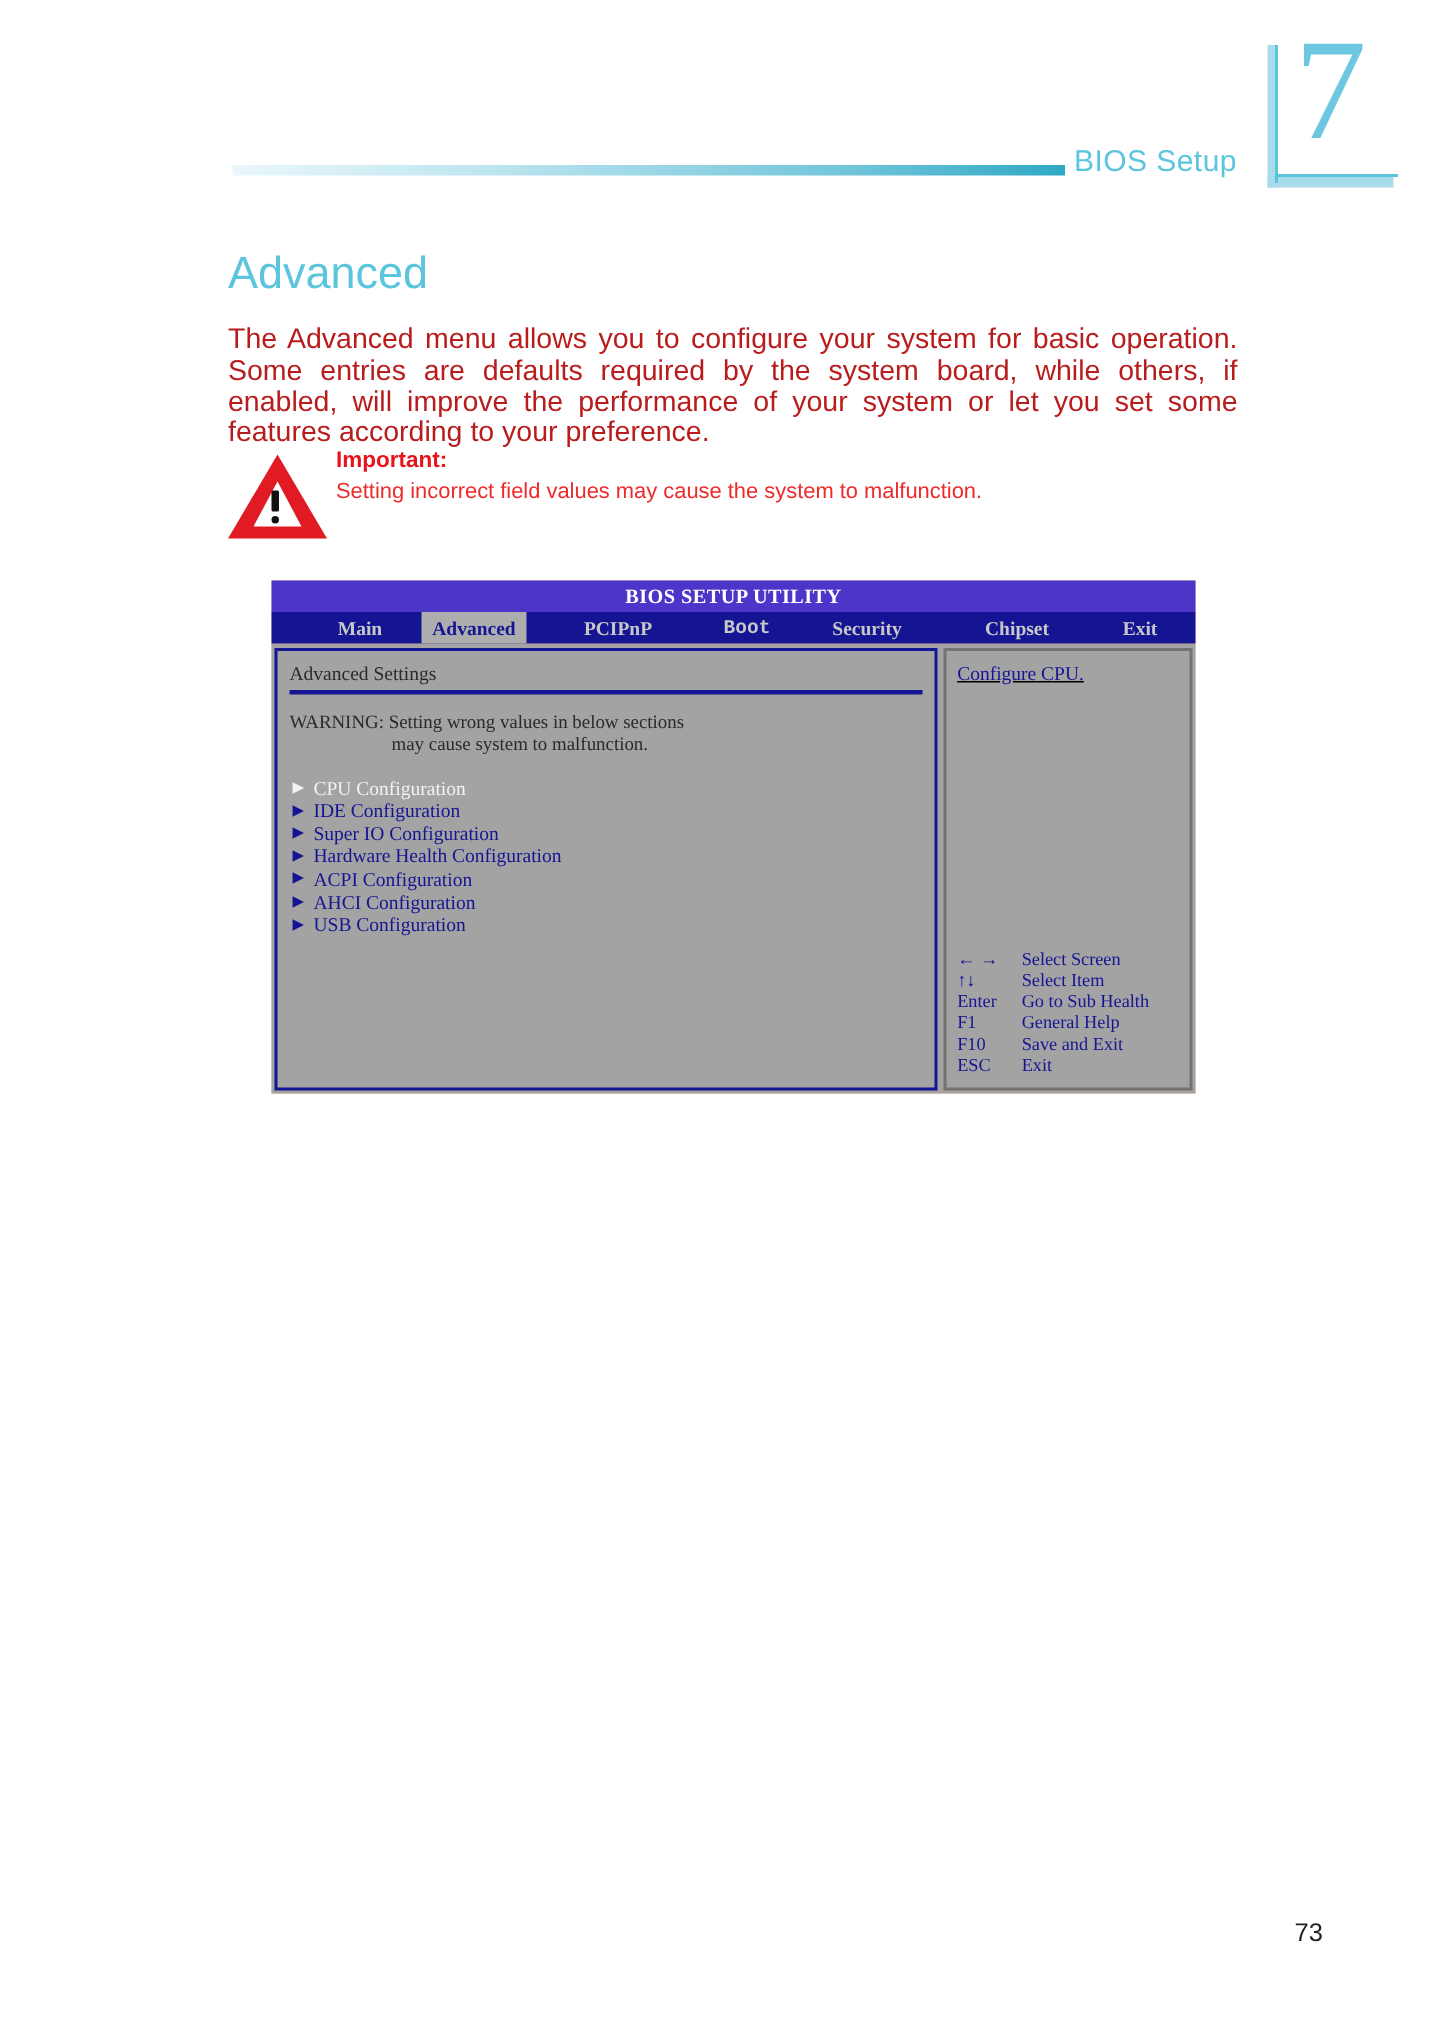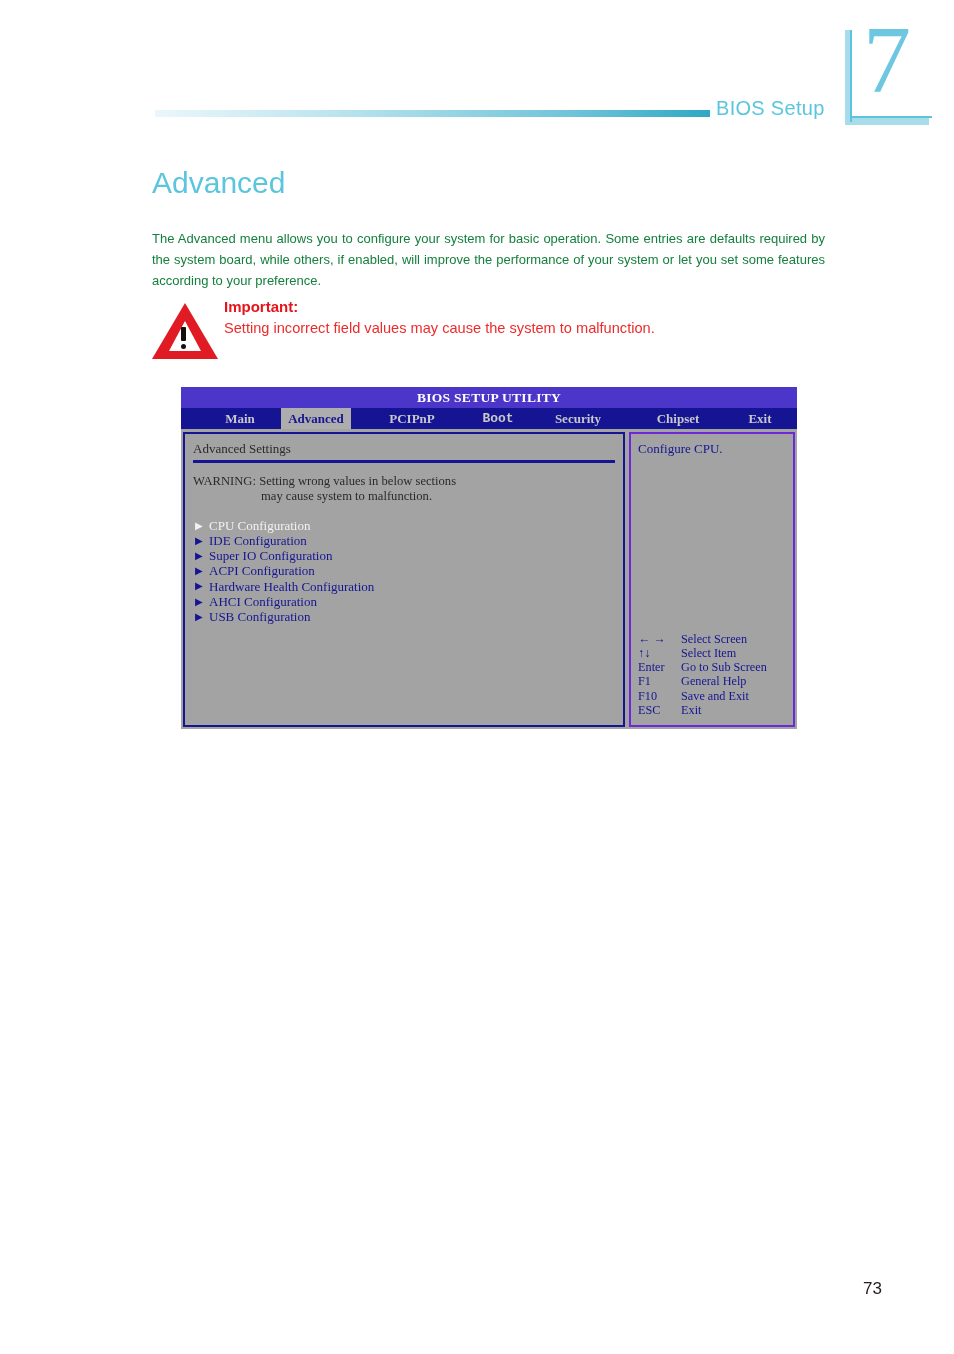--- a/index.html
+++ b/index.html
@@ -94,25 +94,25 @@
     position: absolute;
     left: 152px;
     top: 146px;
     font-size: 30px;
     color: #5bc5de;
     font-weight: 400;
   }
   .intro-para {
     position: absolute;
     left: 152px;
-    top: 216px;
+    top: 198px;
     width: 673px;
-    font-size: 13px;
+    font-size: 19px;
     line-height: 20.8px;
-    color: #15803d;
+    color: #b91c1c;
     text-align: justify;
   }
 
   
   .callout {
     position: absolute;
     left: 152px;
     top: 298px;
     width: 680px;
   }
@@ -222,27 +222,28 @@
     width: 448px;
     border: 2px solid #151593;
     background: #a3a3a3;
     padding: 7px 8px 8px 8px;
     box-sizing: border-box;
     height: 295px;
     position: relative;
   }
   .bios-right {
     width: 168px;
-    border: 2px solid #6d28d9;
+    border: 2px solid #737373;
     background: #a3a3a3;
     margin-left: 4px;
     padding: 7px 6px 8px 7px;
     box-sizing: border-box;
     height: 295px;
     position: relative;
+    text-decoration: underline;
   }
   .adv-settings-label {
     font-size: 13px;
     color: #2a2a2a;
     margin-bottom: 3px;
   }
   .blue-rule {
     height: 3px;
     background: #151593;
     margin-bottom: 11px;
@@ -385,41 +386,41 @@
         <div>
           <span>WARNING:</span>
           <span>Setting wrong values in below sections</span>
         </div>
         <div class="warn-l2">may cause system to malfunction.</div>
       </div>
       <ul class="menu-list">
           <li class="menu-item selected"><span class="arrow">▶</span><span class="mlabel">CPU Configuration</span></li>
           <li class="menu-item"><span class="arrow">▶</span><span class="mlabel">IDE Configuration</span></li>
           <li class="menu-item"><span class="arrow">▶</span><span class="mlabel">Super IO Configuration</span></li>
+          <li class="menu-item"><span class="arrow">▶</span><span class="mlabel">Hardware Health Configuration</span></li>
           <li class="menu-item"><span class="arrow">▶</span><span class="mlabel">ACPI Configuration</span></li>
-          <li class="menu-item"><span class="arrow">▶</span><span class="mlabel">Hardware Health Configuration</span></li>
           <li class="menu-item"><span class="arrow">▶</span><span class="mlabel">AHCI Configuration</span></li>
           <li class="menu-item"><span class="arrow">▶</span><span class="mlabel">USB Configuration</span></li>
         </ul>
     </div>
 
     <div class="bios-right">
       <div class="help-text">Configure CPU.</div>
       <div class="keys">
           <div class="key-row">
             <span class="kcol">← →</span>
             <span class="kdesc">Select Screen</span>
           </div>
           <div class="key-row">
             <span class="kcol">↑↓</span>
             <span class="kdesc">Select Item</span>
           </div>
           <div class="key-row">
             <span class="kcol">Enter</span>
-            <span class="kdesc">Go to Sub Screen</span>
+            <span class="kdesc">Go to Sub Health</span>
           </div>
           <div class="key-row">
             <span class="kcol">F1</span>
             <span class="kdesc">General Help</span>
           </div>
           <div class="key-row">
             <span class="kcol">F10</span>
             <span class="kdesc">Save and Exit</span>
           </div>
           <div class="key-row">

